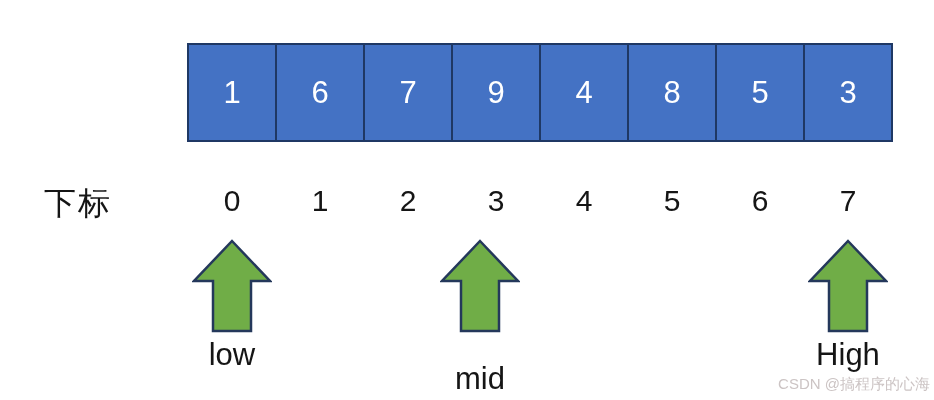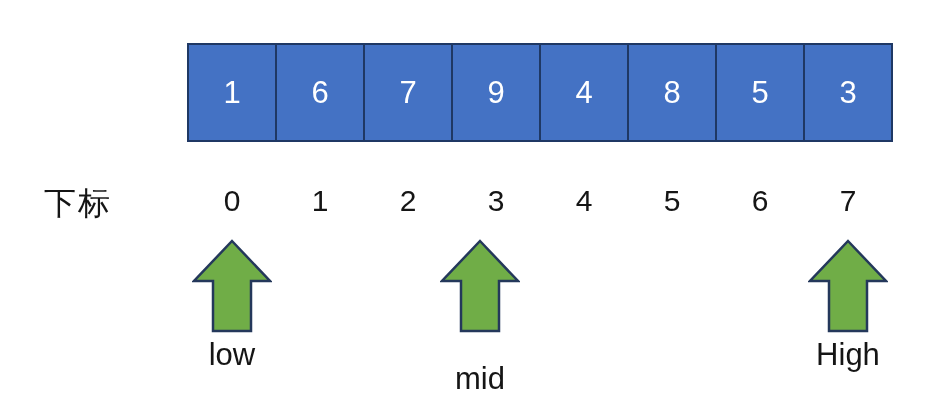--- a/index.html
+++ b/index.html
@@ -116,13 +116,14 @@
         </svg>
         <div class="pointer-label">mid</div>
       </div>
       <div class="pointer" style="left: 848px; align-items: center;">
         <svg width="80" height="94" viewBox="0 0 80 94">
           <polygon points="40,2 78,42 59,42 59,92 21,92 21,42 2,42" style="fill:var(--arrow-fill);stroke:var(--arrow-border);stroke-width:2.5;stroke-linejoin:miter"></polygon>
         </svg>
         <div class="pointer-label">High</div>
       </div>
     </div>
+  <div class="watermark">CSDN @搞程序的心海</div>
 </div>
 
 </body></html>

